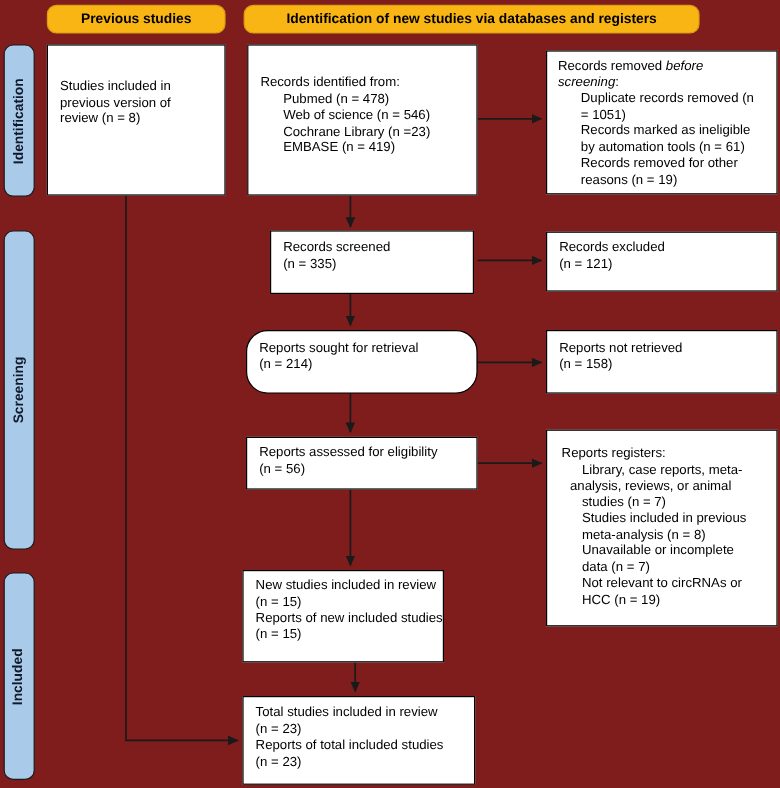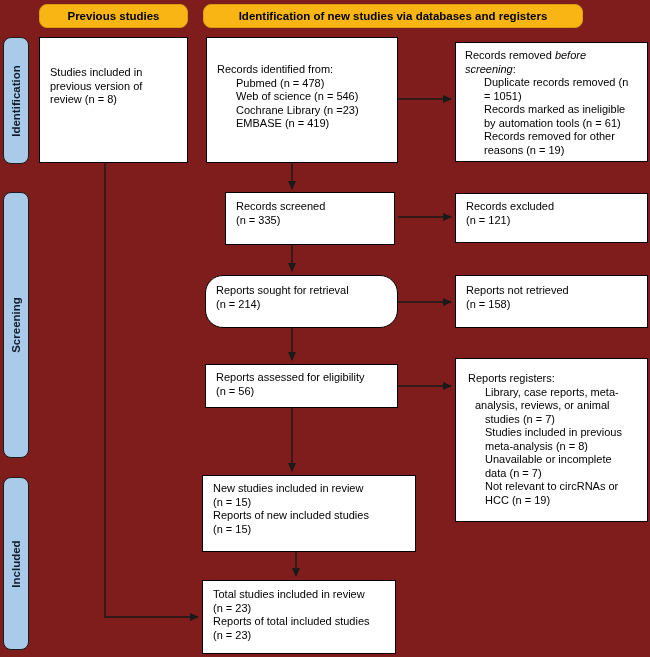--- a/index.html
+++ b/index.html
@@ -105,21 +105,21 @@
   <div class="box" style="left:205px; top:275px; width:193px; height:53px; padding-top:8px;border-radius:18px;">
     <div class="line">Reports sought for retrieval</div>
     <div class="line">(n = 214)</div>
   </div>
 
   <div class="box" style="left:205px; top:364px; width:193px; height:44px; padding-top:6px;">
     <div class="line">Reports assessed for eligibility</div>
     <div class="line">(n = 56)</div>
   </div>
 
-  <div class="box" style="left:202px; top:475px; width:214px; height:77px; padding-top:6px;">
+  <div class="box" style="left:202px; top:475px; width:168px; height:77px; padding-top:6px;">
     <div class="line">New studies included in review</div>
     <div class="line">(n = 15)</div>
     <div class="line">Reports of new included studies</div>
     <div class="line">(n = 15)</div>
   </div>
 
   <div class="box" style="left:202px; top:580px; width:194px; height:74px; padding-top:7px;">
     <div class="line">Total studies included in review</div>
     <div class="line">(n = 23)</div>
     <div class="line">Reports of total included studies</div>

